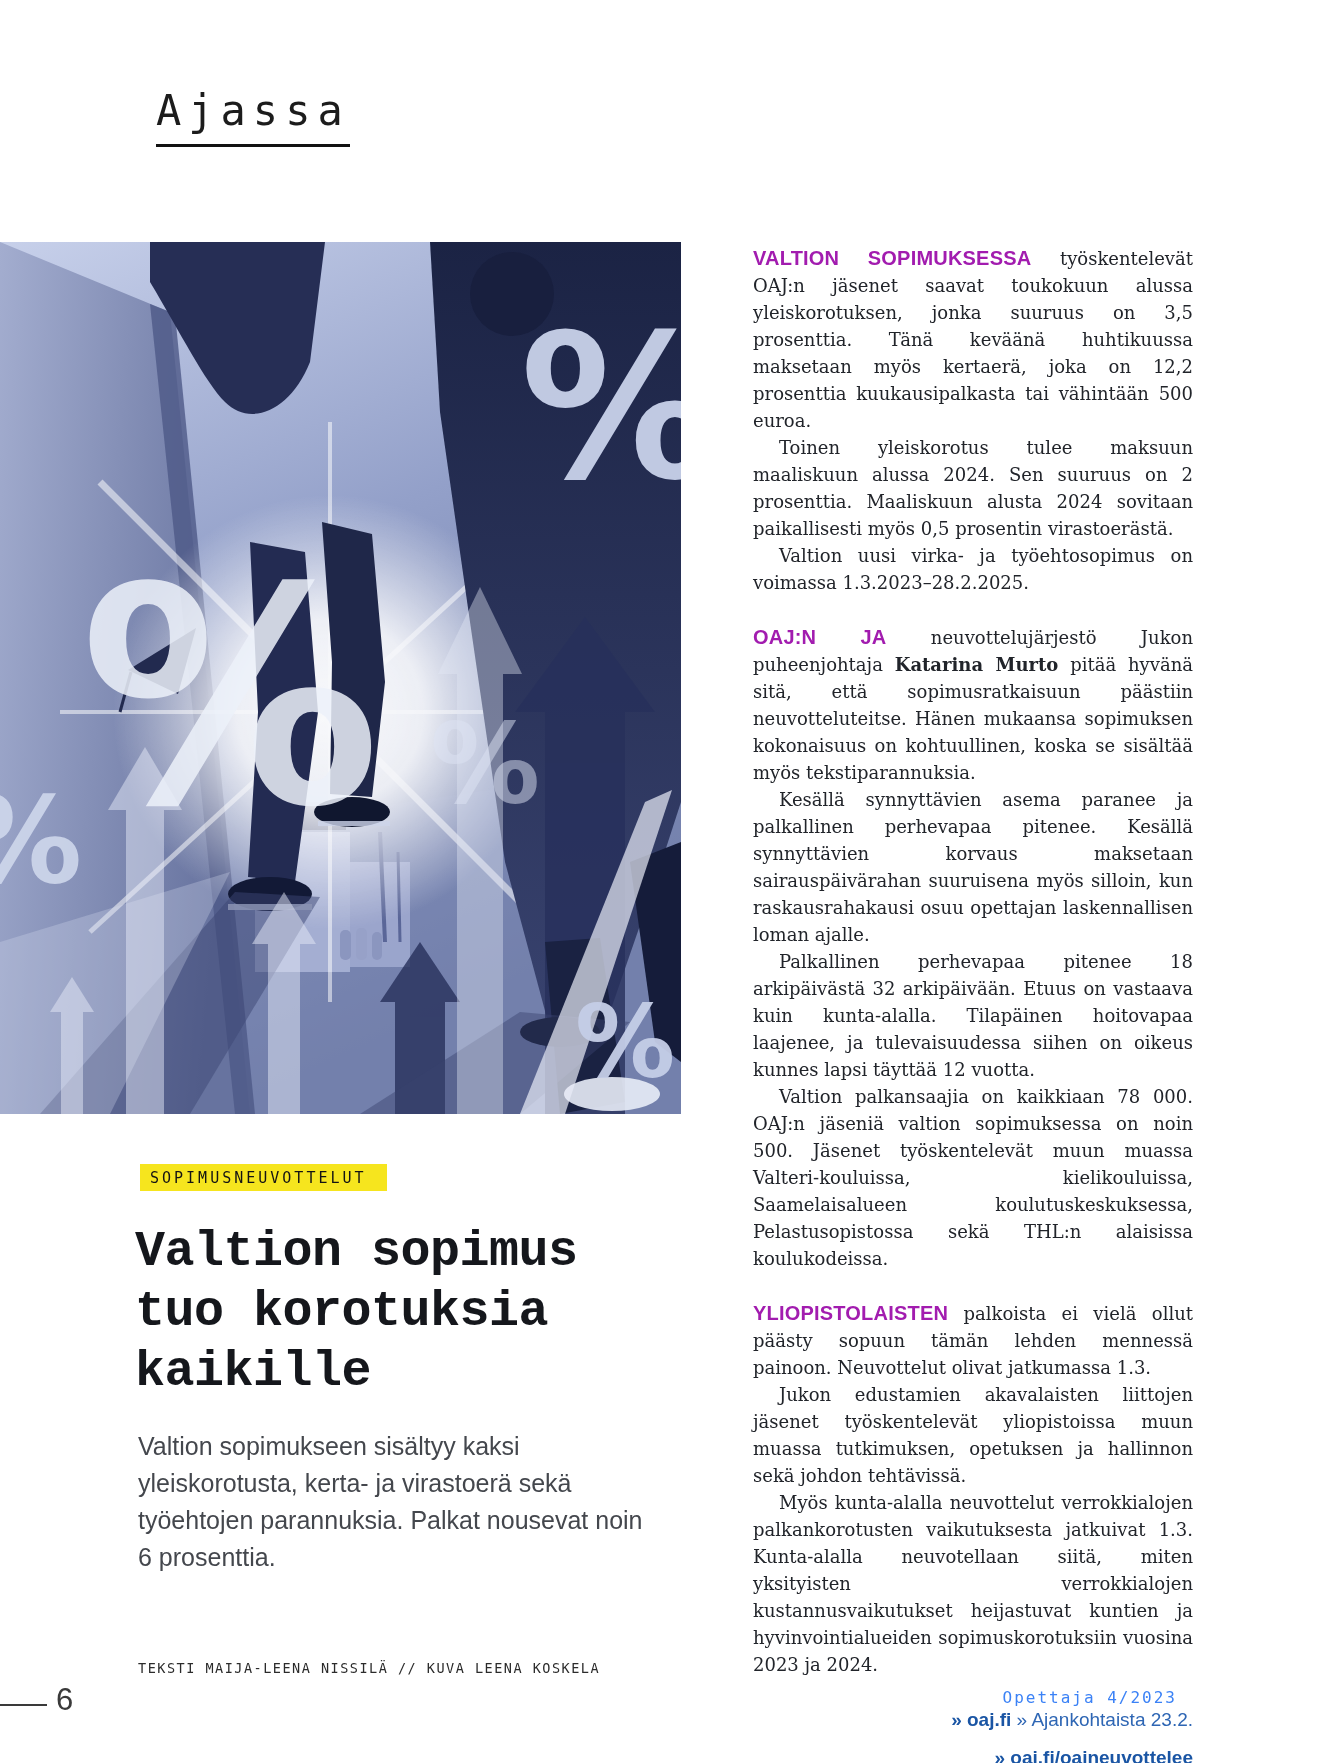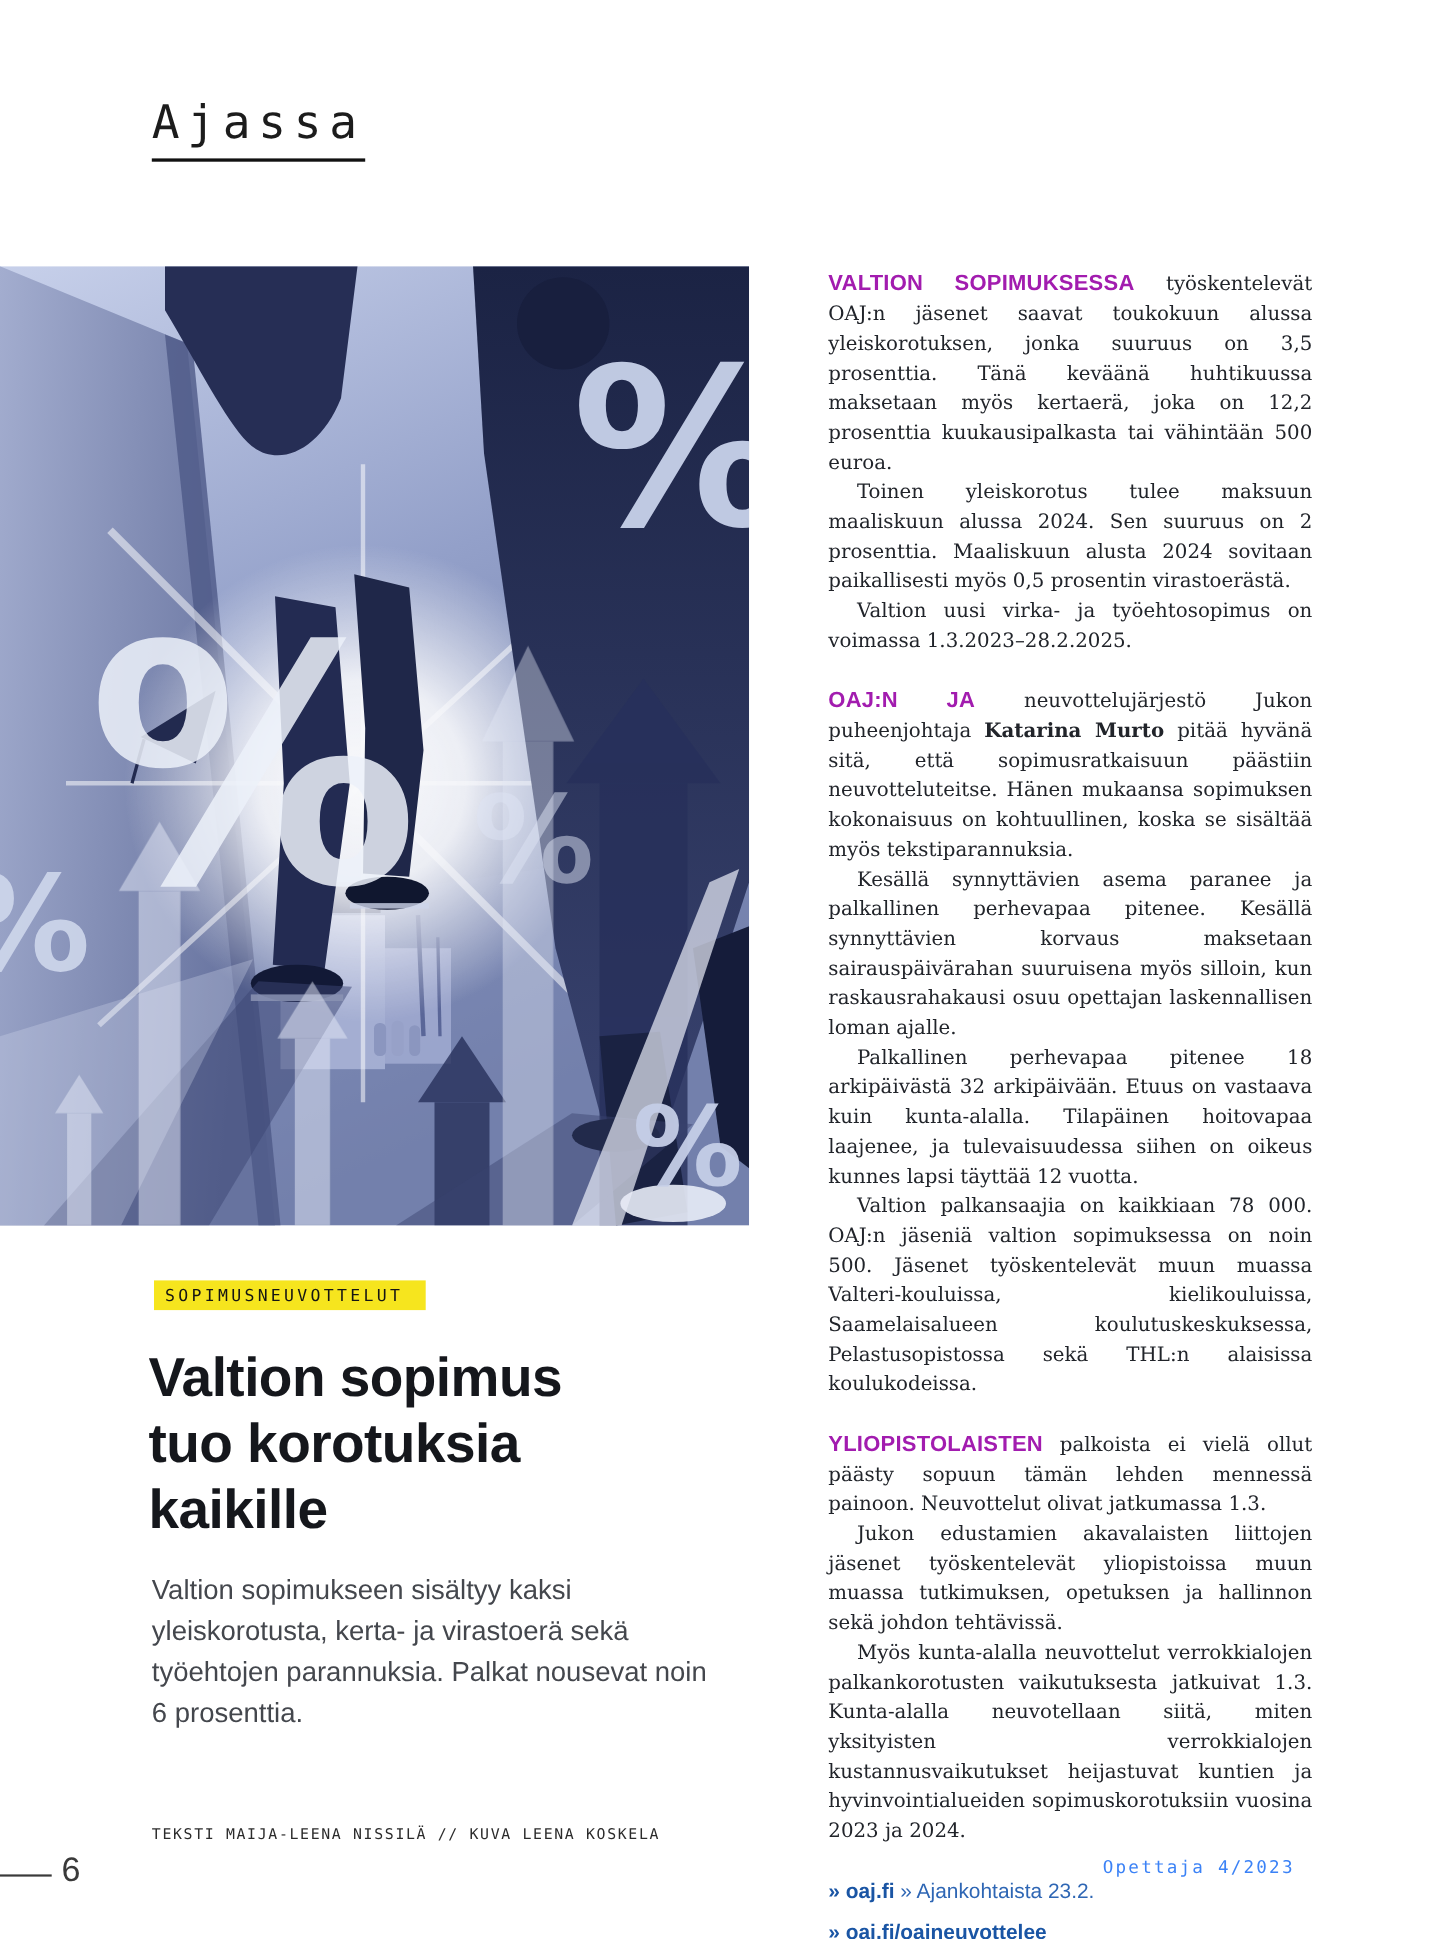--- a/index.html
+++ b/index.html
@@ -1,31 +1,31 @@
 <!DOCTYPE html>
 <html><head>
 <meta charset="utf-8">
 <style>
   html,body{margin:0;padding:0;background:#ffffff;}
   #page{position:relative;width:1322px;height:1763px;background:#ffffff;overflow:hidden;
         font-family:"Liberation Sans",sans-serif;}
 
-  .ajassa{position:absolute;left:138px;top:86px;
+  .ajassa{position:absolute;left:156px;top:86px;
           font-family:"DejaVu Sans Mono",monospace;font-size:42px;font-weight:400;
           letter-spacing:7px;color:#1c1c1c;padding-bottom:9px;border-bottom:3px solid #111;}
 
   .photo{position:absolute;left:0;top:242px;width:681px;height:872px;}
   .photo svg{display:block;width:681px;height:872px;}
 
   .kicker{position:absolute;left:140px;top:1164px;background:#f6e51e;
           font-family:"DejaVu Sans Mono",monospace;font-size:15px;letter-spacing:3px;
           padding:5px 20px 4px 10px;color:#141414;}
 
   .headline{position:absolute;left:135px;top:1222px;margin:0;
-            font-family:Liberation Sans, sans-serif;font-weight:700;font-size:50px;
+            font-family:Liberation Mono, monospace;font-weight:700;font-size:50px;
             line-height:60px;color:#15171c;letter-spacing:-0.5px;}
   .headline span{display:block;}
 
   .standfirst{position:absolute;left:138px;top:1428px;width:525px;margin:0;
               font-family:"Liberation Sans",sans-serif;font-weight:300;font-size:25px;
               line-height:37px;color:#44474d;}
 
   .byline{position:absolute;left:138px;top:1660px;
           font-family:"DejaVu Sans Mono",monospace;font-size:13.5px;letter-spacing:1.5px;
           color:#2b2b2b;}
@@ -34,21 +34,21 @@
           font-family:"DejaVu Serif",serif;font-size:18px;line-height:27px;
           color:#21242a;}
   .column p{margin:0;text-align:justify;}
   .column p.indent{text-indent:26px;}
   .column .group{margin-bottom:28px;}
   .lead{font-family:"Liberation Sans",sans-serif;font-weight:700;font-size:20px;
         letter-spacing:0.2px;color:#a21caf;}
   .column b{font-weight:700;}
 
   .links{margin-top:27px;font-family:"Liberation Sans",sans-serif;font-size:19px;}
-  .links p{margin:0 0 11px 0;text-align:left;}
+  .links p{margin:0 0 11px 0;text-align:right;}
   .lb{font-weight:700;color:#1a55a4;}
   .lr{font-weight:400;color:#2e66b4;}
 
   .pageno-line{position:absolute;left:0;top:1704px;width:47px;height:2px;background:#3a3a3a;}
   .pageno{position:absolute;left:56px;top:1682px;font-family:"Liberation Sans",sans-serif;
           font-weight:300;font-size:31px;color:#3a3a3a;}
   .footer-right{position:absolute;right:145px;top:1688px;
                 font-family:"DejaVu Sans Mono",monospace;font-size:16px;letter-spacing:2px;
                 color:#3b82f6;}
 </style>

